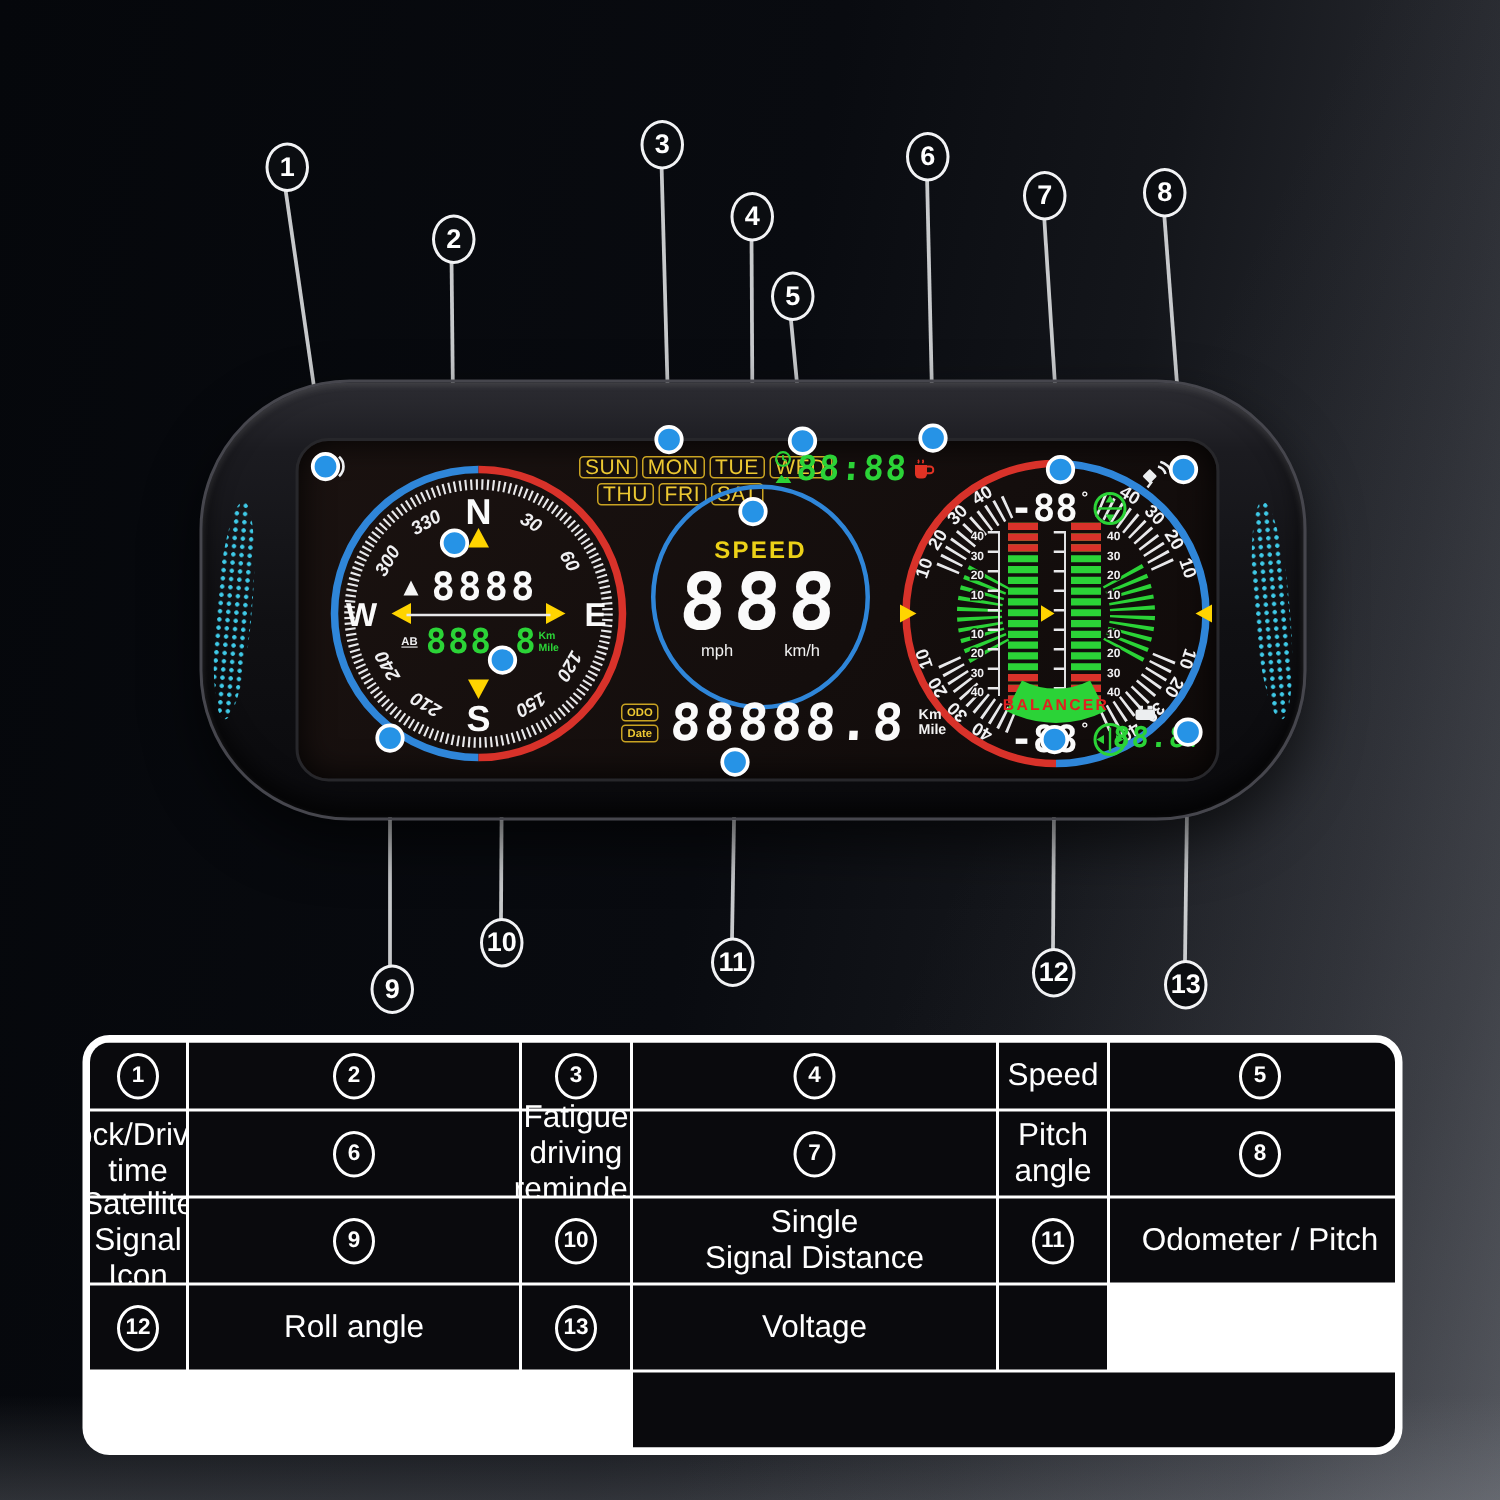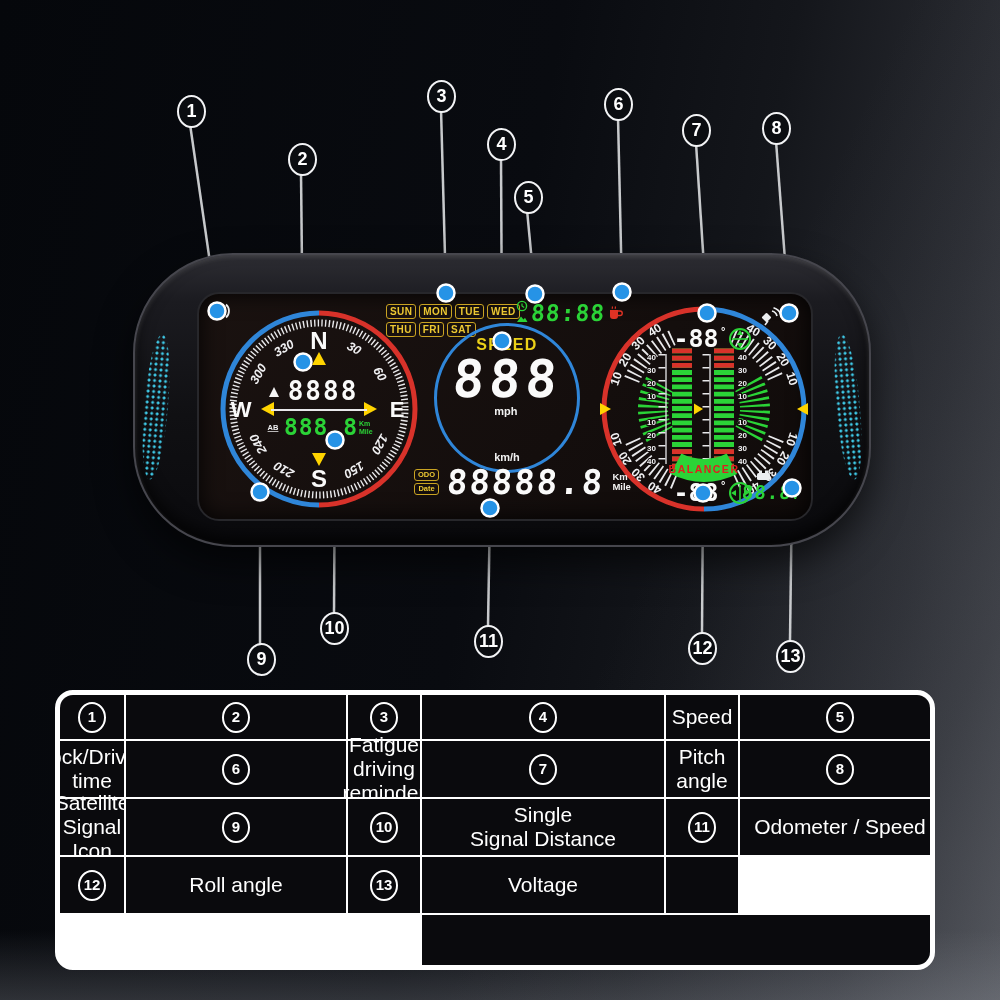--- a/index.html
+++ b/index.html
@@ -27,34 +27,34 @@
   .grille.left{left:9px;top:79px;transform:rotate(5deg);}
   .grille.right{left:701px;top:79px;transform:rotate(-5deg);}
   .screen{position:absolute;left:62px;top:37px;width:612px;height:225px;border-radius:22px;
     background:linear-gradient(135deg,#1a1210 0%,#140e0d 60%,#100b0a 100%);
     border:2px solid #27272b;box-shadow:inset 0 0 22px rgba(0,0,0,.9);}
   .screen *{position:absolute;}
   .seg{font-family:"DejaVu Sans Mono",monospace;font-weight:bold;display:inline-block;transform:skewX(-4deg);}
   
   .week{left:187px;top:10px;display:flex;flex-direction:column;gap:3px;position:absolute;}
   .week .wrow{display:flex;gap:3px;position:static;}
-  .week .wrow.r2{}
+  .week .wrow.r2{margin-left:12px;}
   .wday{position:static;border:1.5px solid #c9a322;border-radius:3px;color:#ecc832;
-    font-size:10px;font-weight:bold;letter-spacing:.4px;padding:1px 3px;line-height:11px;}
+    font-size:14px;font-weight:normal;letter-spacing:.4px;padding:1px 3px;line-height:11px;}
   
   .clock{left:317px;top:6px;display:flex;align-items:center;gap:3px;position:absolute;}
   .clock svg,.clock span{position:static;}
   .clock .val{color:#2bd337;font-size:23px;letter-spacing:1px;}
   
   .speed{left:235px;top:29px;width:140px;height:144px;border:3.5px solid #2f86d9;border-radius:50%;
     display:flex;flex-direction:column;align-items:center;justify-content:center;position:absolute;}
   .speed *{position:static;}
   .speed .lab{color:#ecd118;font-size:16px;font-weight:bold;letter-spacing:1.5px;margin-top:2px;}
   .speed .val{color:#fafafa;font-size:52px;line-height:50px;letter-spacing:5px;}
-  .speed .units{display:flex;gap:34px;color:#f2f2f2;font-size:11px;font-weight:bold;margin-top:1px;flex-direction:column;}
+  .speed .units{display:flex;gap:34px;color:#f2f2f2;font-size:11px;font-weight:normal;margin-top:1px;}
   
   .odo{left:215px;top:168px;display:flex;align-items:center;gap:8px;position:absolute;}
   .odo *{position:static;}
   .odo .tags{display:flex;flex-direction:column;gap:2px;}
   .odo .tag{border:1.5px solid #c9a322;border-radius:3px;color:#ecc832;font-size:7.5px;font-weight:bold;
     padding:0 3px;line-height:10px;text-align:center;}
   .odo .val{color:#fafafa;font-size:34px;letter-spacing:2px;}
   .odo .units{display:flex;flex-direction:column;color:#f2f2f2;font-size:9.5px;font-weight:bold;line-height:10px;}
   
   .volt{left:543px;top:176px;display:flex;flex-direction:column;align-items:flex-start;position:absolute;}
@@ -438,21 +438,21 @@
     </div>
   <div class="cell">
     <span><span>Single</span><br><span>Signal Distance</span></span>
   </div>
   <div class="cell numc">
       <span class="ncirc">
         <span>11</span>
       </span>
     </div>
   <div class="cell">
-      <span>Odometer / Speed</span>
+      <span>Odometer / Pitch</span>
     </div>
   <div class="cell numc">
       <span class="ncirc">
         <span>12</span>
       </span>
     </div>
   <div class="cell">
       <span>Roll angle</span>
     </div>
 

